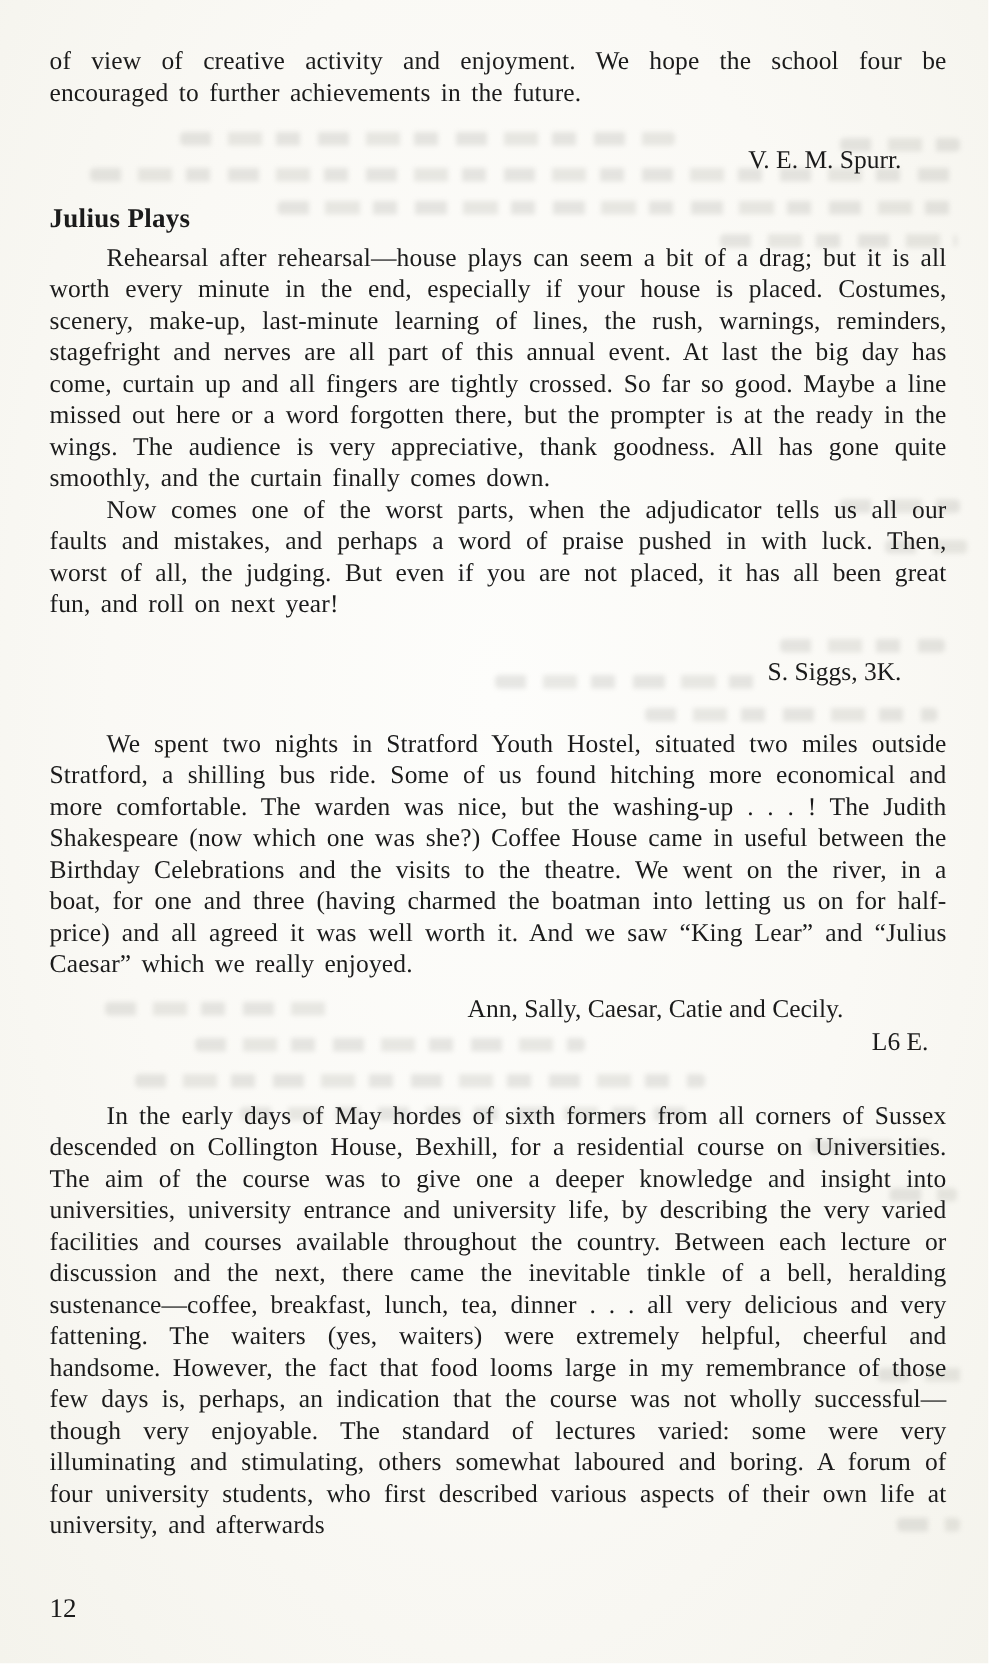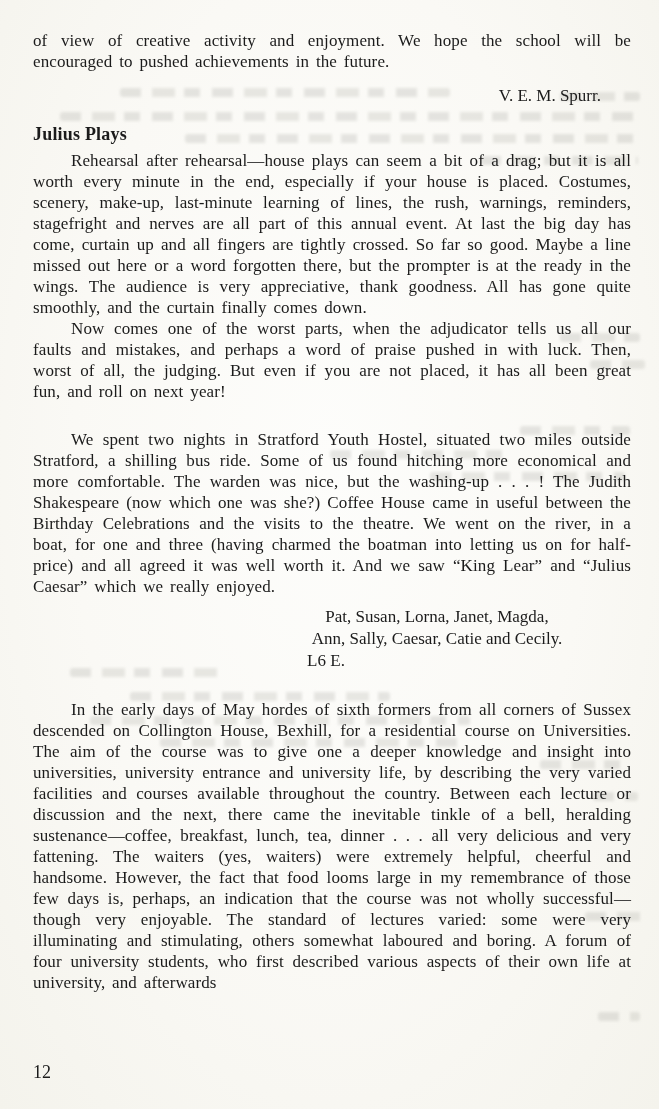--- a/index.html
+++ b/index.html
@@ -33,33 +33,33 @@
     font-size: 18px;
     line-height: 22px;
     font-weight: bold;
     letter-spacing: 0.2px;
   }
   .sig-right {
     font-size: 17px;
     line-height: 21px;
     text-align: right;
     padding-right: 30px;
-    margin-top: 13px;
+    margin-top: 24px;
   }
   .sig-block {
     margin-top: 9px;
     margin-left: auto;
     width: 360px;
     text-align: center;
     font-size: 17px;
     line-height: 22px;
     margin-right: 14px;
   }
   .sig-class {
-    text-align: center;
+    text-align: right;
     padding-right: 12px;
     font-size: 17px;
     line-height: 22px;
   }
   .gap-heading { height: 17px; }
   .gap-heading-lg { height: 22px; }
   .after-heading { height: 5px; }
   .page-number {
     position: absolute;
     left: 33px;
@@ -103,34 +103,34 @@
   <div class="ghost" style="left:130px; top:692px; width:260px;"></div>
   <div class="ghost" style="left:90px;  top:716px; width:380px;"></div>
   <div class="ghost" style="left:160px; top:738px; width:300px;"></div>
   <div class="ghost" style="left:540px; top:760px; width:90px;"></div>
   <div class="ghost" style="left:593px; top:792px; width:45px;"></div>
   <div class="ghost" style="left:585px; top:912px; width:58px;"></div>
   <div class="ghost" style="left:598px; top:1012px; width:42px;"></div>
 
   <div class="content">
 
-    <p class="body">of view of creative activity and enjoyment. We hope the school will be encouraged to pushed achievements in the future.</p>
+    <p class="body">of view of creative activity and enjoyment. We hope the school four be encouraged to further achievements in the future.</p>
     <div class="sig-right">V. E. M. Spurr.</div>
 
     <div class="gap-heading"></div>
     <h2 class="section-heading">Julius Plays</h2>
     <div class="after-heading"></div>
     <p class="body indent">Rehearsal after rehearsal—house plays can seem a bit of a drag; but it is all worth every minute in the end, especially if your house is placed. Costumes, scenery, make-up, last-minute learning of lines, the rush, warnings, reminders, stagefright and nerves are all part of this annual event. At last the big day has come, curtain up and all fingers are tightly crossed. So far so good. Maybe a line missed out here or a word forgotten there, but the prompter is at the ready in the wings. The audience is very appreciative, thank goodness. All has gone quite smoothly, and the curtain finally comes down.</p>
     <p class="body indent">Now comes one of the worst parts, when the adjudicator tells us all our faults and mistakes, and perhaps a word of praise pushed in with luck. Then, worst of all, the judging. But even if you are not placed, it has all been great fun, and roll on next year!</p>
+    <div class="sig-right">S. Siggs, 3K.</div>
 
     <div class="gap-heading-lg"></div>
     <div class="after-heading"></div>
     <p class="body indent">We spent two nights in Stratford Youth Hostel, situated two miles outside Stratford, a shilling bus ride. Some of us found hitching more economical and more comfortable. The warden was nice, but the washing-up . . . ! The Judith Shakespeare (now which one was she?) Coffee House came in useful between the Birthday Celebrations and the visits to the theatre. We went on the river, in a boat, for one and three (having charmed the boatman into letting us on for half-price) and all agreed it was well worth it. And we saw “King Lear” and “Julius Caesar” which we really enjoyed.</p>
     <div class="sig-block">
-      <div>Pat, Susan, Lorna, Janet, Magda,</div>
       <div>Ann, Sally, Caesar, Catie and Cecily.</div>
     </div>
     <div class="sig-class">L6 E.</div>
 
     <div class="gap-heading-lg"></div>
     <div class="after-heading"></div>
     <p class="body indent">In the early days of May hordes of sixth formers from all corners of Sussex descended on Collington House, Bexhill, for a residential course on Universities. The aim of the course was to give one a deeper knowledge and insight into universities, university entrance and university life, by describing the very varied facilities and courses available throughout the country. Between each lecture or discussion and the next, there came the inevitable tinkle of a bell, heralding sustenance—coffee, breakfast, lunch, tea, dinner . . . all very delicious and very fattening. The waiters (yes, waiters) were extremely helpful, cheerful and handsome. However, the fact that food looms large in my remembrance of those few days is, perhaps, an indication that the course was not wholly successful—though very enjoyable. The standard of lectures varied: some were very illuminating and stimulating, others somewhat laboured and boring. A forum of four university students, who first described various aspects of their own life at university, and afterwards</p>
 
   </div>
 

